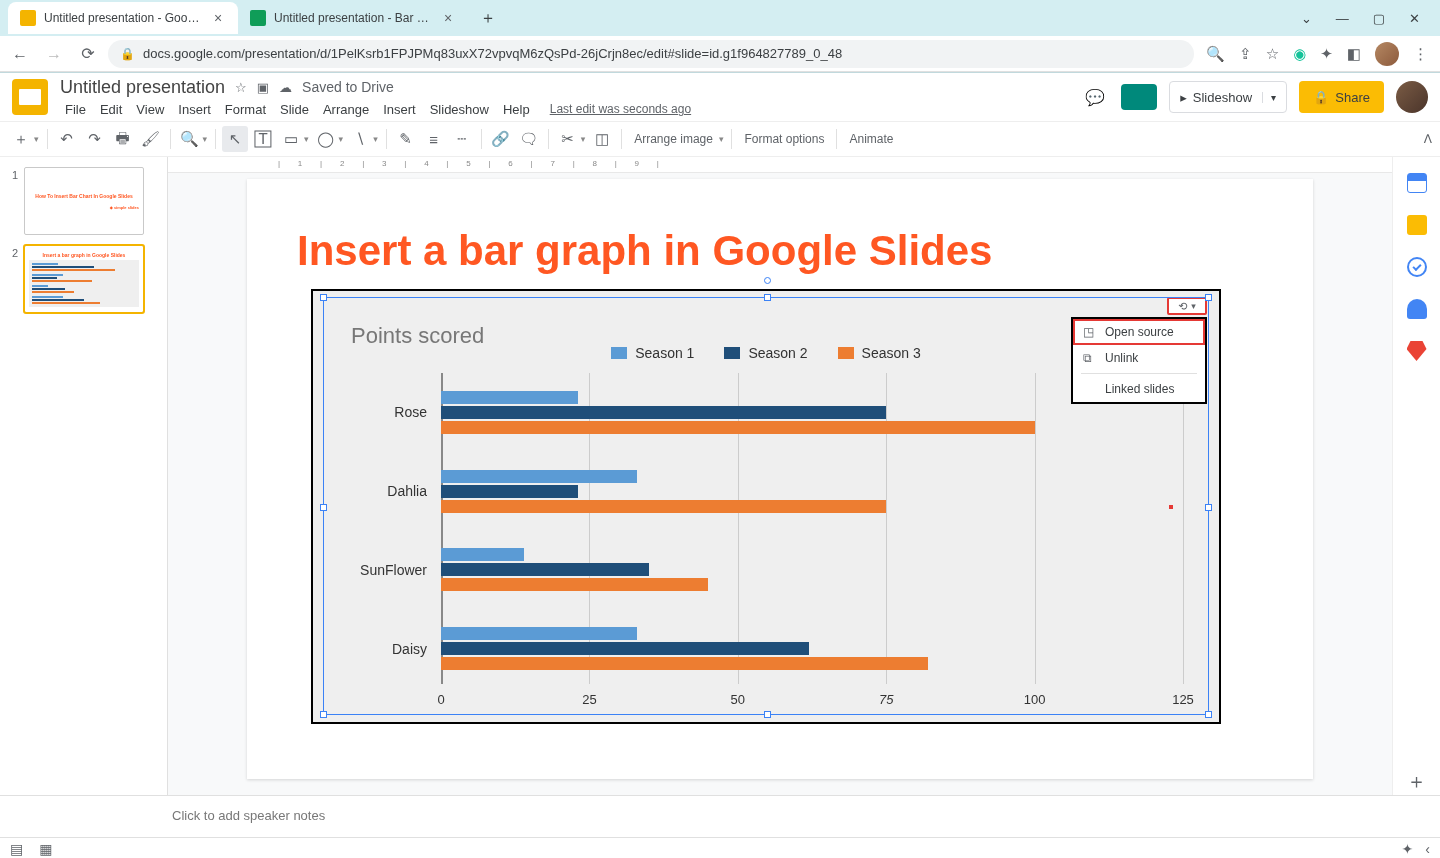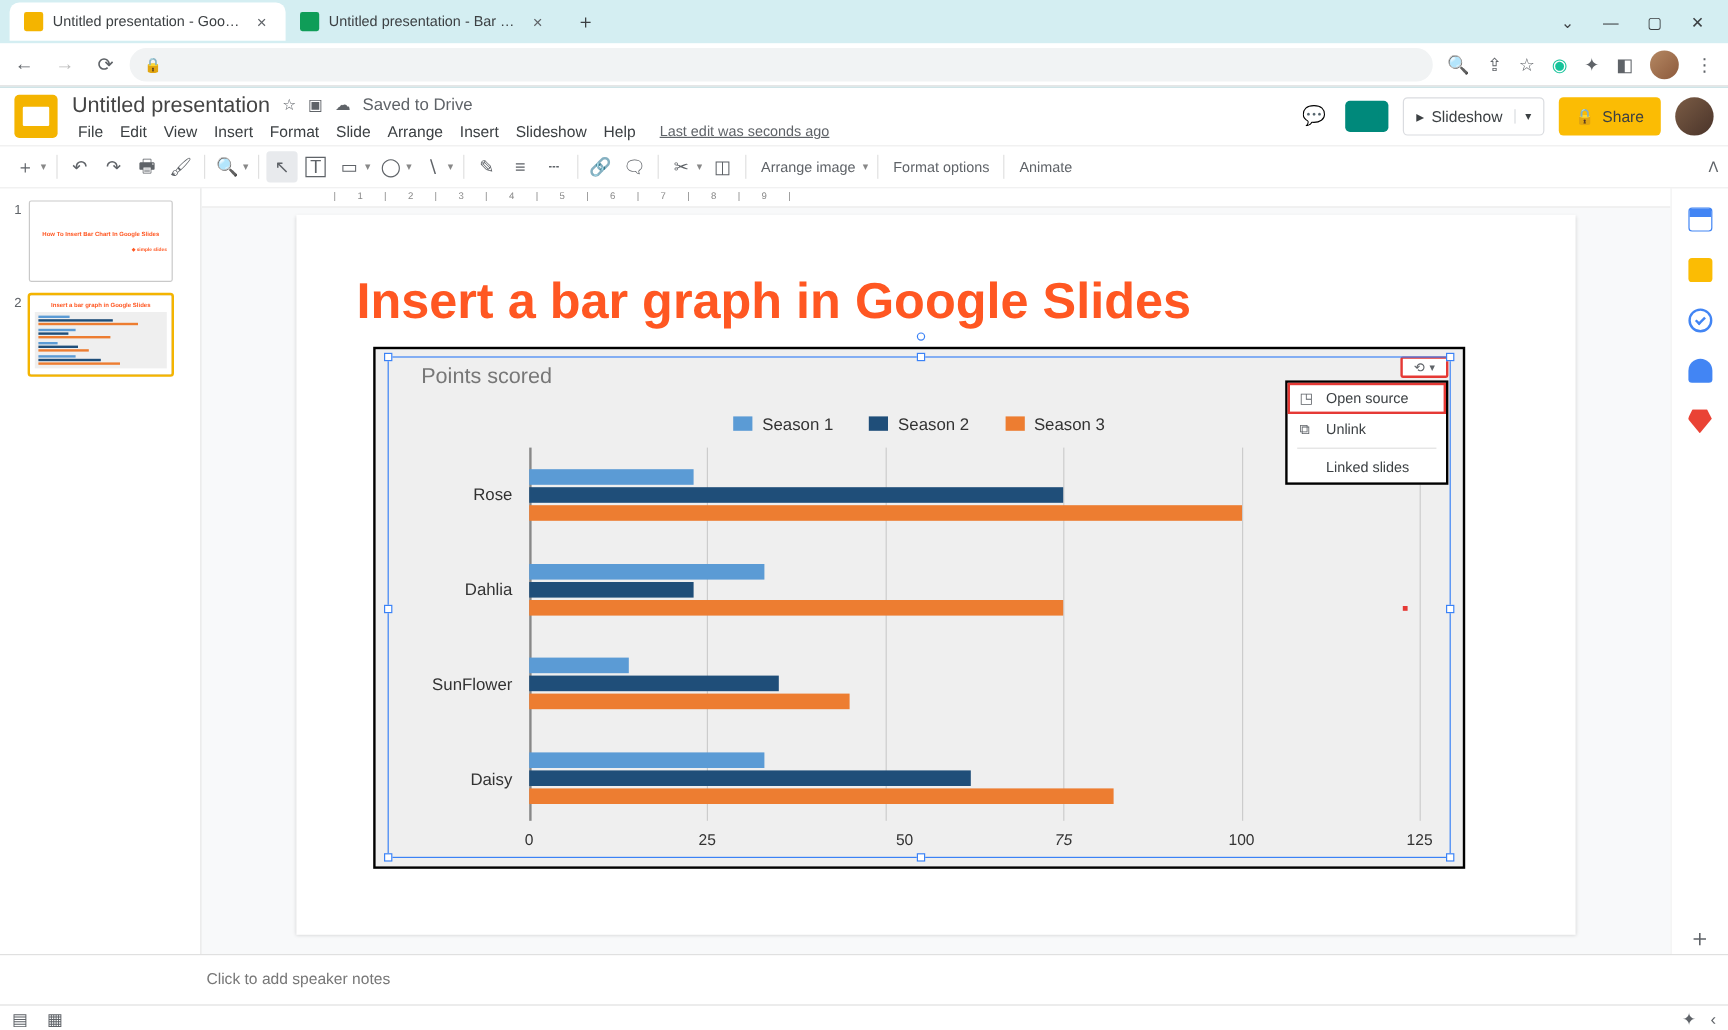--- a/index.html
+++ b/index.html
@@ -71,21 +71,21 @@
 .canvas-stage{position:absolute;left:30px;right:30px;top:22px}
 .slide{margin:0 auto;width:1066px;height:600px;background:#fff;box-shadow:0 1px 3px rgba(0,0,0,.15);position:relative}
 .slide-title{position:absolute;left:50px;top:48px;font-size:42px;font-weight:900;color:#ff5722;font-family:Arial Black,Arial,sans-serif}
 
 
 .chart-frame{position:absolute;left:64px;top:110px;width:910px;height:435px;border:2px solid #000;background:#efefef}
 .sel-outline{position:absolute;left:76px;top:118px;width:886px;height:418px;border:1px solid #3b82f6;pointer-events:none}
 .sel-handle{position:absolute;width:7px;height:7px;background:#fff;border:1px solid #3b82f6}
 .rot-handle{position:absolute;width:7px;height:7px;border:1px solid #3b82f6;background:#fff;border-radius:50%}
 
-.chart-title{position:absolute;left:38px;top:12px;font-size:18px;color:#777}
+.chart-title{position:absolute;left:38px;top:32px;font-size:22px;color:#777}
 .chart-legend{position:absolute;top:54px;left:0;right:0;display:flex;justify-content:center;gap:30px;font-size:14px;color:#333}
 .chart-legend .leg{display:flex;align-items:center;gap:8px}
 .leg-sw{width:16px;height:12px}
 
 .axis-area{position:absolute;left:128px;right:36px;top:82px;bottom:38px}
 .y-labels{position:absolute;left:0;top:82px;bottom:38px;width:120px;font-size:14px;color:#333;text-align:right}
 .y-labels div{position:absolute;right:6px;transform:translateY(-50%)}
 .x-labels{position:absolute;left:128px;right:36px;bottom:14px;height:16px;font-size:13px;color:#333}
 .x-labels div{position:absolute;transform:translateX(-50%)}
 .chart-grid{position:absolute;inset:0}
@@ -141,20 +141,21 @@
       <span>▢</span>
       <span>✕</span>
     </div>
   </div>
   <div class="nav-bar">
     <div class="nav-btn">←</div>
     <div class="nav-btn" style="color:#bbb">→</div>
     <div class="nav-btn">⟳</div>
     <div class="url-bar">
       <span class="lock">🔒</span>
+      <span>docs.google.com/presentation/d/1PelKsrb1FPJPMq83uxX72vpvqM6zQsPd-26jCrjn8ec/edit#slide=id.g1f964827789_0_48</span>
     </div>
     <div class="nav-icons-right">
       <span>🔍</span>
       <span>⇪</span>
       <span>☆</span>
       <span style="color:#15c39a">◉</span>
       <span>✦</span>
       <span>◧</span>
       <span class="avatar"></span>
       <span>⋮</span>
@@ -328,21 +329,21 @@
                 <div class="bar" style="background: rgb(31, 78, 121); top: 190.375px; width: 28%; height: 13px;"></div>
                 <div class="bar" style="background: rgb(237, 125, 49); top: 205.375px; width: 36%; height: 13px;"></div>
                 <div class="bar" style="background: rgb(91, 155, 213); top: 254.125px; width: 26.4%; height: 13px;"></div>
                 <div class="bar" style="background: rgb(31, 78, 121); top: 269.125px; width: 49.6%; height: 13px;"></div>
                 <div class="bar" style="background: rgb(237, 125, 49); top: 284.125px; width: 65.6%; height: 13px;"></div>
               </div>
           </div>
           <div class="x-labels" id="xlabels">
               <div style="left: 0%;">0</div>
               <div style="left: 20%;">25</div>
-              <div style="left: 40%; margin-left: 16px;">50</div>
+              <div style="left: 40%;">50</div>
               <div style="left: 60%; font-style: italic;">75</div>
               <div style="left: 80%;">100</div>
               <div style="left: 100%;">125</div>
             </div>
 
           <div class="link-badge">
             <span>⟲</span>
             <span style="font-size:9px">▾</span>
           </div>
           <div class="link-menu">

